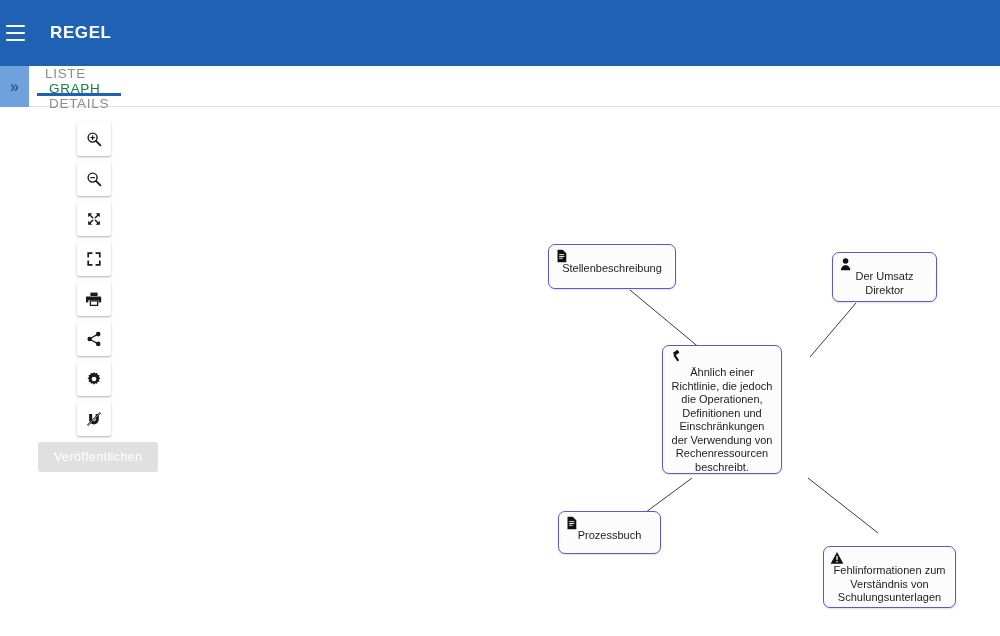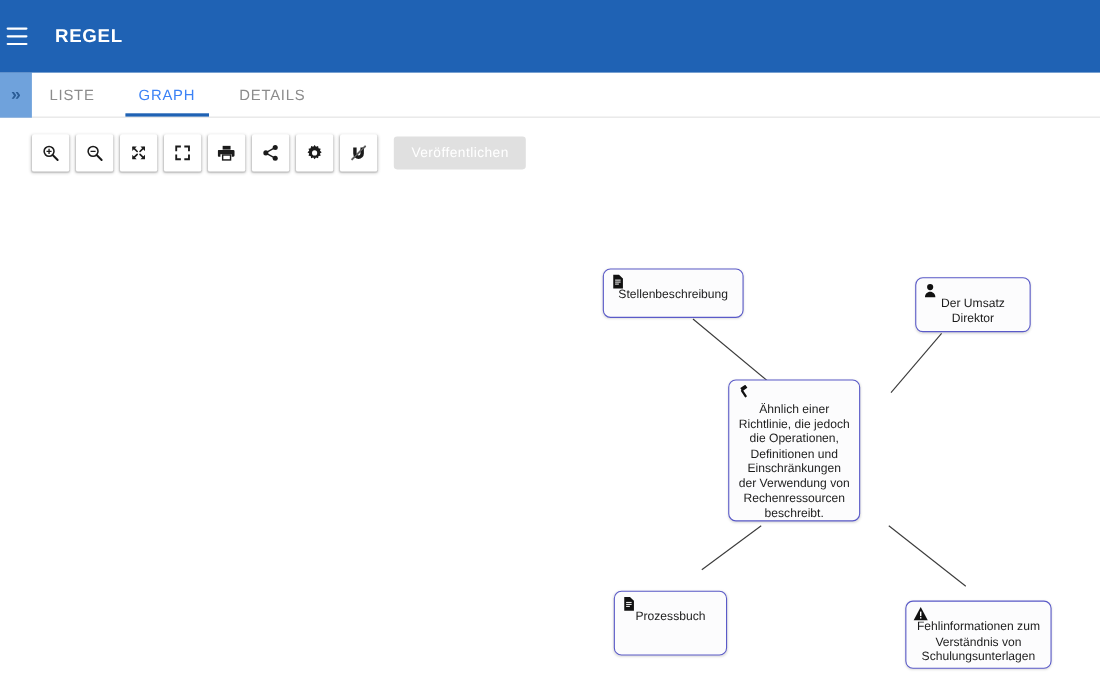--- a/index.html
+++ b/index.html
@@ -55,47 +55,48 @@
     flex: 0 0 auto;
   }
   .sidebar-toggle .chev {
     color: #2a5c96;
     font-size: 16px;
     font-weight: bold;
     letter-spacing: -2px;
     line-height: 1;
     transform: translateX(-1px);
   }
-  .tabs { display: flex; align-items: stretch; }
+  .tabs { display: flex; align-items: stretch; flex-direction: column; }
   .tab {
     position: relative;
     display: flex; align-items: center;
     padding: 0 20px;
     font-size: 13.5px;
     letter-spacing: 0.7px;
     color: #8c8c8c;
     cursor: pointer;
     user-select: none;
   }
   .tab:first-child { padding-left: 16px; }
-  .tab.active { color: #3b82f6; }
+  .tab.active { color: #15803d; }
   .tab.active::after {
     content: "";
     position: absolute;
     left: 8px; right: 8px; bottom: 0;
     height: 3px;
     background: #1f62b4;
   }
 
   
   .toolbar {
     position: absolute; top: 122px; left: 29px;
     display: flex; align-items: center;
     gap: 6px;
     z-index: 20;
+    flex-direction: column;
   }
   .tool-btn {
     width: 34px; height: 34px;
     background: #ffffff;
     border: none;
     border-radius: 2px;
     box-shadow: 0 1px 3px rgba(0,0,0,0.22), 0 1px 1px rgba(0,0,0,0.10);
     display: flex; align-items: center; justify-content: center;
     cursor: pointer;
     padding: 0;
@@ -218,21 +219,21 @@
       <svg width="15" height="15" viewBox="0 0 15 15">
         <g fill="#111111">
           <rect x="4.4" y="1.0" width="5.6" height="3.4" rx="0.5" transform="rotate(-34 7.2 2.7)"></rect>
           <rect x="6.2" y="4.0" width="2.1" height="7.6" rx="0.7" transform="rotate(-34 7.2 7.8)"></rect>
         </g>
       </svg>
     </span>
     <div class="node-label" style="padding-top:16px; padding-left:2px; padding-right:2px;">Ähnlich einer Richtlinie, die jedoch die Operationen, Definitionen und Einschränkungen der Verwendung von Rechenressourcen beschreibt.</div>
   </div>
 
-  <div class="node" style="left:558px; top:430px; width:103px; height:59px;">
+  <div class="node" style="left:558px; top:404px; width:103px; height:43px;">
     <span class="node-icon">
       <svg width="14" height="14" viewBox="0 0 14 14">
         <path d="M2.5 0.8 h5.2 l3.6 3.4 v9 h-8.8 z" fill="#111111"></path>
         <rect x="4.2" y="5.2" width="5" height="0.9" fill="#ffffff"></rect>
         <rect x="4.2" y="7.0" width="5" height="0.9" fill="#ffffff"></rect>
         <rect x="4.2" y="8.8" width="3.4" height="0.9" fill="#ffffff"></rect>
       </svg>
     </span>
     <div class="node-label pad-top">Prozessbuch</div>
   </div>

